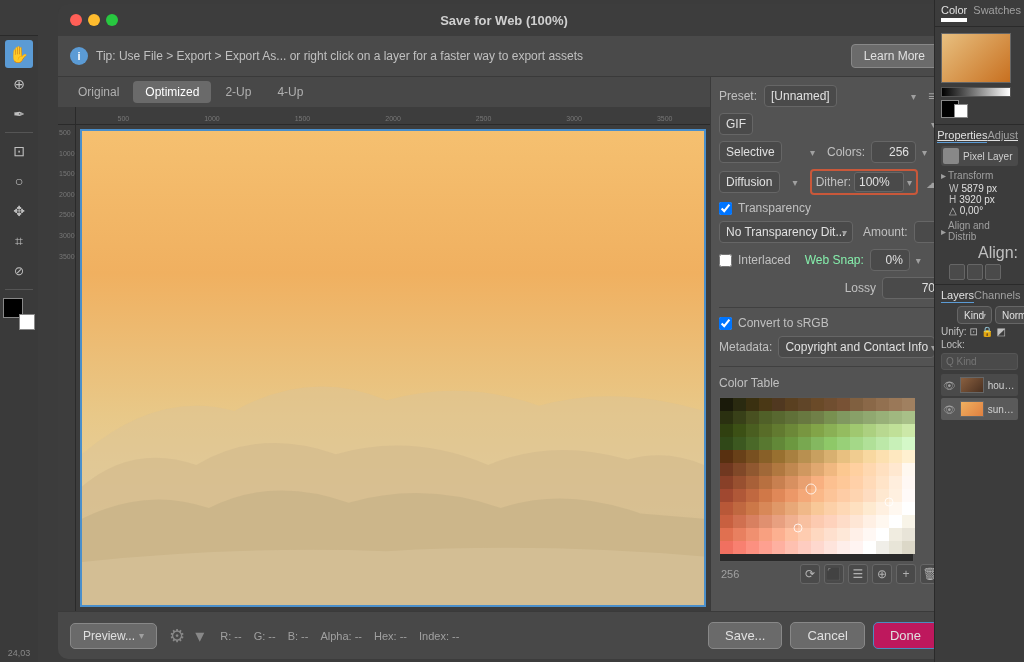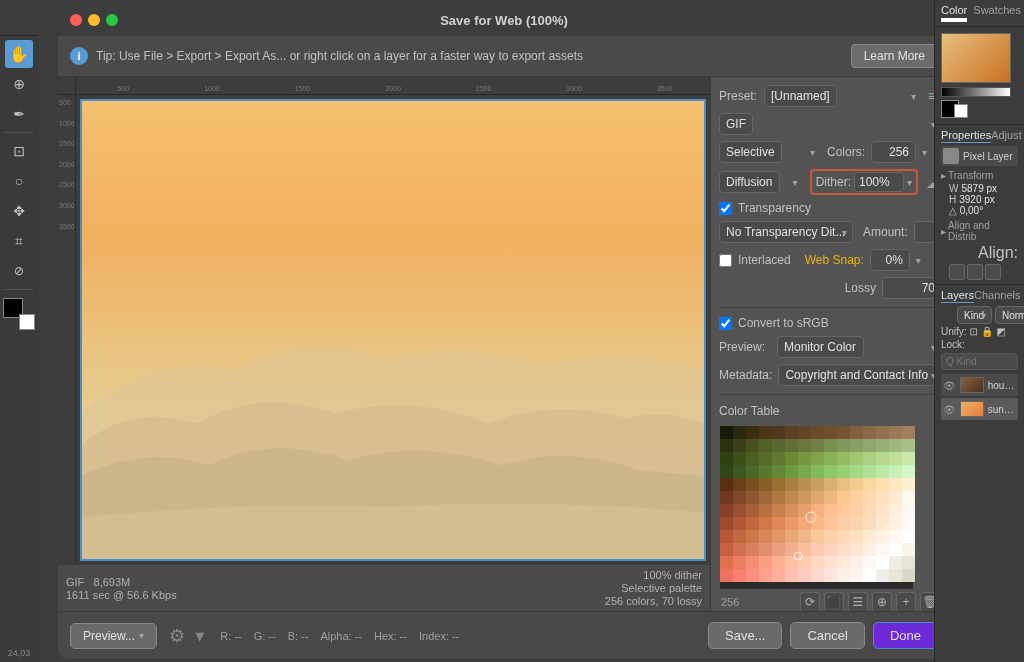--- a/index.html
+++ b/index.html
@@ -62,21 +62,21 @@
     .color-table-grid { width: 195px; height: 165px; background: #2a2a2a; border: 1px solid #555; }
     .color-table-toolbar { display: flex; align-items: center; gap: 4px; padding: 2px; }
     .color-count { font-size: 11px; color: #a0a0a0; }
     .ct-btn { width: 20px; height: 20px; display: flex; align-items: center; justify-content: center; color: #b0b0b0; cursor: pointer; font-size: 12px; background: #4a4a4a; border: 1px solid #666; border-radius: 3px; }
 
     
     .bottom-bar { height: 48px; background: #484848; border-radius: 0 0 10px 10px; display: flex; align-items: center; padding: 0 12px; gap: 8px; border-top: 1px solid #3a3a3a; }
     .preview-btn { background: #6a6a6a; border: 1px solid #888; border-radius: 5px; color: #e0e0e0; padding: 5px 12px; font-size: 12px; cursor: pointer; display: flex; align-items: center; gap: 4px; }
     .bottom-right { margin-left: auto; display: flex; gap: 8px; align-items: center; }
     .action-btn { background: #6a6a6a; border: 1px solid #888; border-radius: 5px; color: #e0e0e0; padding: 5px 16px; font-size: 13px; cursor: pointer; }
-    .action-btn.primary { background: #6d28d9; border-color: #4a8cc0; }
+    .action-btn.primary { background: #be185d; border-color: #4a8cc0; }
 
     
     .ps-panels { position: absolute; right: 0; top: 0; width: 90px; height: 662px; background: #3c3c3c; border-left: 1px solid #2a2a2a; display: flex; flex-direction: column; }
 
     .ps-search { width: 100%; background: #4a4a4a; border: 1px solid #555; border-radius: 3px; color: #e0e0e0; padding: 2px 4px; font-size: 10px; margin-bottom: 4px; }
     .ps-layer-item { display: flex; align-items: center; gap: 4px; padding: 3px 2px; background: #4a4a4a; border-radius: 2px; margin-bottom: 2px; }
     .ps-layer-thumb { width: 24px; height: 16px; border: 1px solid #666; flex-shrink: 0; }
     .ps-layer-name { font-size: 10px; color: #d0d0d0; overflow: hidden; text-overflow: ellipsis; white-space: nowrap; }
     .ps-eye { color: #a0a0a0; font-size: 10px; cursor: pointer; }
 
@@ -134,20 +134,26 @@
       <div class="tipbar">
         <div class="tip-icon">i</div>
         <span class="tip-text">Tip: Use File &gt; Export &gt; Export As...  or right click on a layer for a faster way to export assets</span>
         <button class="learn-more-btn">Learn More</button>
       </div>
 
       <div class="body-area">
 
         <div class="canvas-column">
 
+          <div class="tabs">
+            <div class="tab">Original</div>
+            <div class="tab active">Optimized</div>
+            <div class="tab">2-Up</div>
+            <div class="tab">4-Up</div>
+          </div>
 
           <div style="display:flex; flex:1; overflow:hidden;">
 
             <div style="width:18px; background:#3d3d3d; display:flex; flex-direction:column; overflow:hidden; border-right:1px solid #2a2a2a;">
               <div style="height:18px; border-bottom:1px solid #2a2a2a;"></div>
               <div style="font-size:7px; color:#777; padding:2px 1px; line-height:1.8;">
                 <div>500</div>
                   <div style="margin-top:8px;">1000</div>
                   <div style="margin-top:8px;">1500</div>
                   <div style="margin-top:8px;">2000</div>
@@ -192,34 +198,20 @@
 
                     <path d="M0,360 Q50,330 100,350 Q150,320 210,345 Q270,325 330,350 Q380,330 440,355 L490,360 L490,440 L0,440 Z" fill="rgba(200,178,135,0.7)"></path>
 
                     <path d="M0,400 Q120,385 240,390 Q360,382 490,395 L490,440 L0,440 Z" fill="rgba(215,195,155,0.6)"></path>
                   </svg>
                 </div>
               </div>
             </div>
           </div>
 
-          <div class="canvas-info">
-            <div class="info-left">
-              <div>
-                <span>GIF</span> &nbsp;
-                <span>8,693M</span>
-              </div>
-              <div style="display:flex;align-items:center;gap:4px;">1611 sec @ 56.6 Kbps</div>
-            </div>
-            <div class="info-right">
-              <div>100% dither</div>
-              <div>Selective palette</div>
-              <div>256 colors, 70 lossy</div>
-            </div>
-          </div>
         </div>
 
         <div class="right-panel" style="min-width:230px; max-width:240px;">
 
           <div class="preset-row">
             <span class="preset-label">Preset:</span>
             <div class="form-select-wrapper" style="flex:1;">
               <select class="form-select">
                 <option>[Unnamed]</option>
               </select>
@@ -278,45 +270,37 @@
             <div class="form-select-wrapper" style="width:50px;">
               <select class="form-select" style="width:50px;">
                 <option></option>
               </select>
             </div>
           </div>
 
           <div class="form-row">
             <input type="checkbox" style="">
             <span class="checkbox-label">Interlaced</span>
-            <span style="color:#eab308; font-size:12px; margin-left:8px;">Web Snap:</span>
+            <span style="color:#86efac; font-size:12px; margin-left:8px;">Web Snap:</span>
             <input type="text" class="form-input" value="0%" style="width: 40px;">
             <span style="color:#a0a0a0; font-size:10px;">▾</span>
           </div>
 
           <div class="form-row" style="justify-content:flex-end;">
             <span style="color:#c0c0c0; font-size:12px;">Lossy</span>
             <input type="text" class="form-input" value="70" style="width: 60px;">
           </div>
 
           <hr class="section-divider">
 
           <div class="checkbox-row">
             <input type="checkbox" checked="" style="">
             <span class="checkbox-label">Convert to sRGB</span>
           </div>
 
-          <div class="form-row">
-            <span style="color:#c0c0c0; font-size:12px; min-width:52px;">Preview:</span>
-            <div class="form-select-wrapper" style="flex:1;">
-              <select class="form-select">
-                <option>Monitor Color</option>
-              </select>
-            </div>
-          </div>
 
           <div class="form-row">
             <span style="color:#c0c0c0; font-size:12px; min-width:52px;">Metadata:</span>
             <div class="form-select-wrapper" style="flex:1;">
               <select class="form-select">
                 <option>Copyright and Contact Info</option>
               </select>
             </div>
           </div>
 
@@ -583,21 +567,21 @@
       <div style="width:70px; height:10px; background:linear-gradient(to right, #000, #fff); border:1px solid #555; margin-bottom:2px;"></div>
       <div style="display:flex; gap:3px; align-items:center; margin-top:3px;">
         <div style="width:18px;height:18px;background:#000;border:1px solid #888;"></div>
         <div style="width:14px;height:14px;background:#fff;border:1px solid #888;margin-top:4px;margin-left:-8px;"></div>
       </div>
     </div>
 
     <div style="height:1px; background:#2a2a2a;"></div>
 
     <div style="padding:4px 6px; font-size:10px;">
-      <div style="display:flex; justify-content:flex-start; margin-bottom:3px;">
+      <div style="display:flex; justify-content:flex-end; margin-bottom:3px;text-decoration:underline;">
         <span style="color:#e0e0e0; cursor:pointer; font-size:11px; border-bottom:1px solid #5b9bd5; padding-bottom:1px;">Properties</span>
         <span style="color:#a0a0a0; cursor:pointer; font-size:11px;">Adjust</span>
       </div>
 
       <div style="display:flex; align-items:center; gap:4px; margin-bottom:4px; padding:2px; background:#4a4a4a; border-radius:3px;">
         <div style="width:16px;height:16px;background:#888;border-radius:2px;flex-shrink:0;"></div>
         <span style="font-size:10px; color:#d0d0d0;">Pixel Layer</span>
       </div>
 
       <div style="margin-bottom:4px;">

